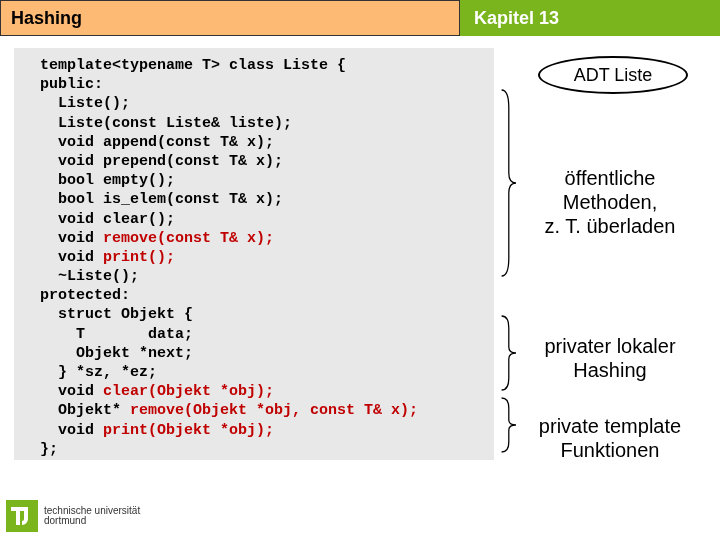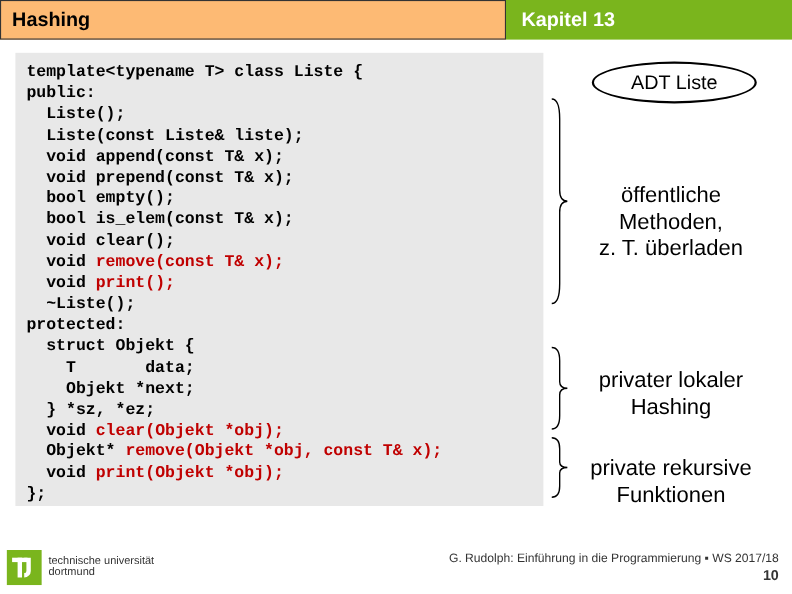--- a/index.html
+++ b/index.html
@@ -2,21 +2,21 @@
 <html><head>
 <meta charset="utf-8">
 <style>
   * { box-sizing: border-box; margin: 0; padding: 0; }
   html, body { width: 720px; height: 540px; font-family: Arial, sans-serif; background: #fff; }
   .slide { width: 720px; height: 540px; position: relative; }
   .header { display: flex; height: 36px; }
   .header-left { flex: 1; background: #fdba74; border: 1px solid #333; display: flex; align-items: center; padding-left: 10px; font-weight: bold; font-size: 18px; }
   .header-right { width: 260px; background: #7ab51d; color: #fff; display: flex; align-items: center; padding-left: 14px; font-weight: bold; font-size: 18px; }
   .body { position: relative; height: 460px; }
-  .codeblock { position: absolute; top: 12px; left: 14px; width: 480px; height: 412px; background: #e8e8e8; padding: 8px 10px; font-family: "Courier New", monospace; font-size: 15px; font-weight: bold; line-height: 1.28; white-space: pre; color: #000; }
+  .codeblock { position: absolute; top: 12px; left: 14px; width: 480px; height: 412px; background: #e8e8e8; padding: 8px 26px; font-family: "Courier New", monospace; font-size: 15px; font-weight: bold; line-height: 1.28; white-space: pre; color: #000; }
   .red { color: #c00000; }
   .annobox { position: absolute; left: 520px; width: 180px; text-align: center; font-size: 20px; line-height: 1.2; }
   .adt-oval { position: absolute; left: 538px; top: 20px; width: 150px; height: 38px; border: 2px solid #000; border-radius: 50%; display: flex; align-items: center; justify-content: center; font-weight: normal; font-size: 18px; }
   .bracket { position: absolute; left: 498px; width: 18px; }
   .bracket svg { width: 100%; height: 100%; }
   .ann1 { top: 130px; }
   .ann2 { top: 298px; }
   .ann3 { top: 378px; }
   .footer { position: absolute; bottom: 0; left: 0; right: 0; height: 44px; display: flex; align-items: center; justify-content: space-between; padding: 0 12px 4px 6px; }
   .logo { display: flex; align-items: center; gap: 6px; }
@@ -82,38 +82,34 @@
     <div>privater lokaler</div>
     <div>Hashing</div>
   </div>
 
   <div class="bracket" style="top:360px; height:58px;">
     <svg viewBox="0 0 20 58" preserveAspectRatio="none">
           <path d="M4 2 Q12 2 12 12 L12 24 Q12 29 20 29 Q12 29 12 34 L12 46 Q12 56 4 56" fill="none" stroke="#000" stroke-width="1.4"></path>
         </svg>
   </div>
   <div class="annobox ann3">
-    <div>private rekursive</div>
+    <div>private template</div>
     <div>Funktionen</div>
   </div>
 
 </div>
 
 <div class="footer">
   <div class="logo">
     <svg class="logo-mark" viewBox="0 0 32 32">
       <rect x="0" y="0" width="32" height="32" fill="#7ab51d"></rect>
       <rect x="5" y="7" width="14" height="4" fill="#fff"></rect>
       <rect x="10" y="7" width="4" height="18" fill="#fff"></rect>
       <path d="M16 7 h6 v12 a6 6 0 0 1 -6 6 v-4 a2 2 0 0 0 2 -2 v-8 h-2 z" fill="#fff"></path>
     </svg>
     <div class="logo-text">
       <div>technische universität</div>
       <div>dortmund</div>
     </div>
   </div>
-  <div class="footline">
-    <div>G. Rudolph: Einführung in die Programmierung ▪ WS 2017/18</div>
-    <div class="pagenum">10</div>
-  </div>
 </div>
 
 </div>
 
 </body></html>

